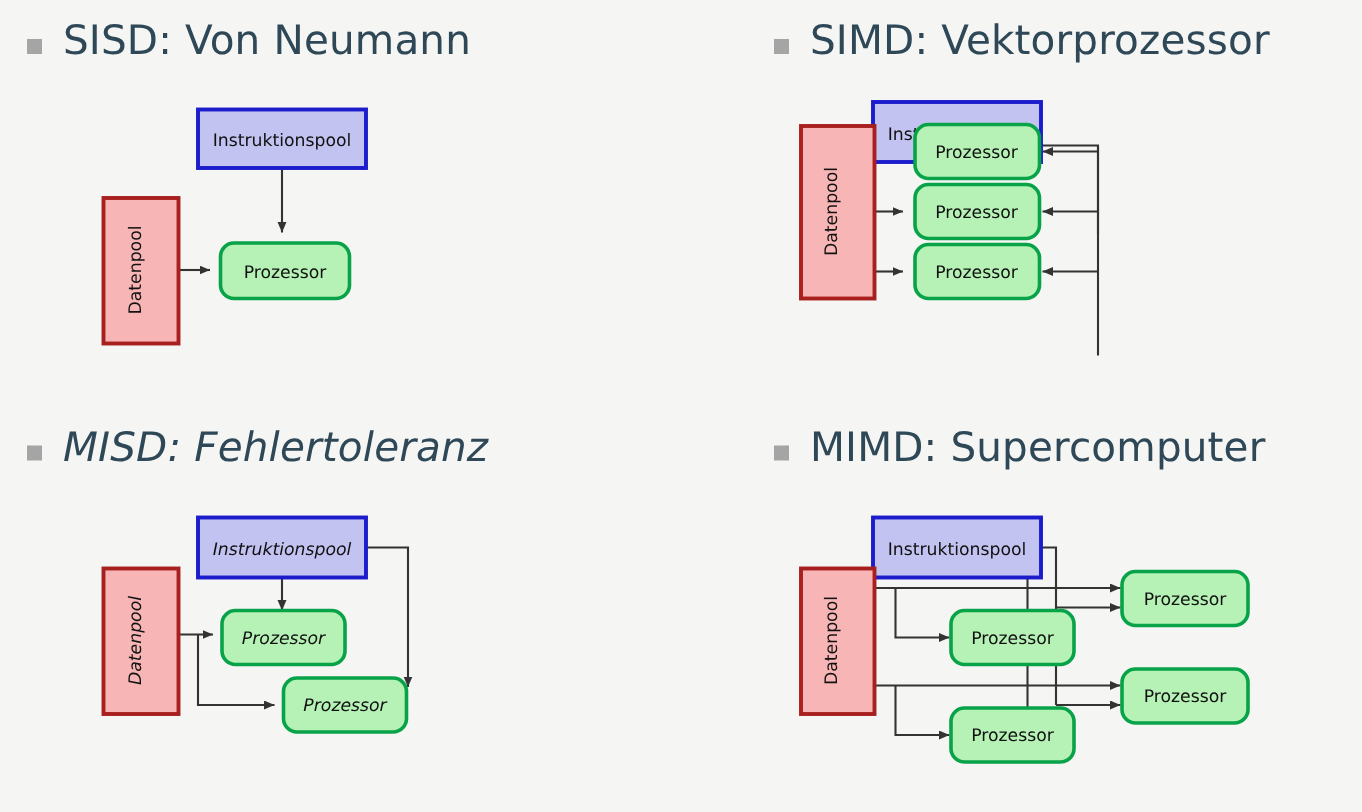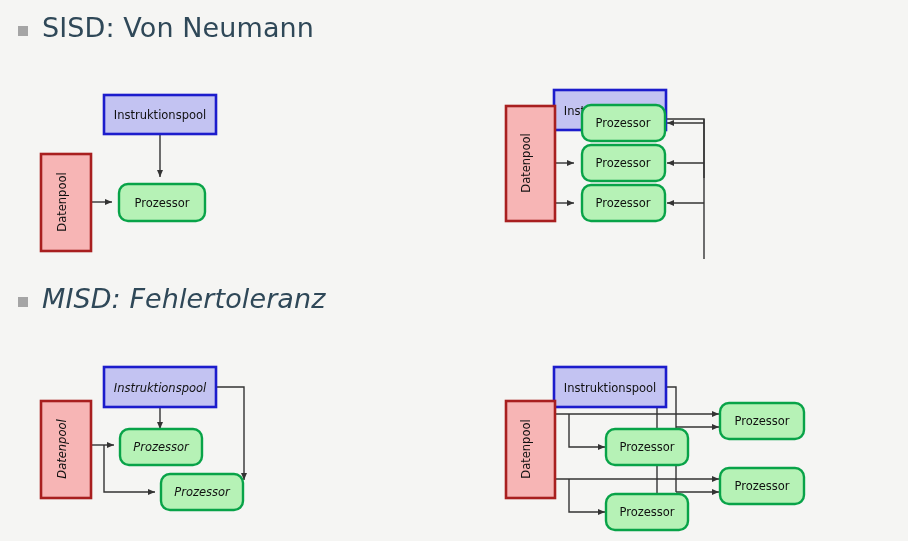--- a/index.html
+++ b/index.html
@@ -52,23 +52,24 @@
     font-size: 27px;
     font-weight: 400;
     color: #2f4858;
     letter-spacing: 0.1px;
     line-height: 1;
   }
 
   .diagram {
     position: absolute;
     left: 0;
-    top: 66px;
+    top: 44px;
     width: 454px;
     height: 214px;
+    padding-left: 28px;
   }
   .diagram svg { display: block; }
 
   .box-label {
     font-family: "DejaVu Sans", "Liberation Sans", sans-serif;
     font-size: 11.5px;
     fill: #111111;
   }
   .box-label-rot {
     font-family: "DejaVu Sans", "Liberation Sans", sans-serif;
@@ -110,20 +111,24 @@
 
         <g>
           <rect x="119" y="118" width="86" height="37" rx="9" ry="9" fill="#b6f2b6" stroke="#08a348" stroke-width="2.4"></rect>
           <text class="box-label" x="162" y="141" text-anchor="middle">Prozessor</text>
         </g>
       </svg>
     </div>
   </div>
 
   <div class="quadrant q-tr">
+    <div class="heading">
+      <span class="bullet-square"></span>
+      <span class="heading-text">SIMD: Vektorprozessor</span>
+    </div>
     <div class="diagram">
       <svg width="454" height="214" viewBox="0 0 454 214" xmlns="http://www.w3.org/2000/svg">
         <defs>
           <marker id="ah2" markerWidth="8" markerHeight="8" refX="7" refY="3" orient="auto" markerUnits="userSpaceOnUse">
             <path d="M0,0 L7,3 L0,6 z" fill="#333333"></path>
           </marker>
         </defs>
 
         <path d="M 210 53 L 250 53 L 250 112" fill="none" stroke="#333333" stroke-width="1.4"></path>
         <line x1="250" y1="53" x2="250" y2="193" stroke="#333333" stroke-width="1.4"></line>
@@ -198,20 +203,24 @@
         </g>
         <g>
           <rect x="161" y="137" width="82" height="36" rx="9" ry="9" fill="#b6f2b6" stroke="#08a348" stroke-width="2.4"></rect>
           <text class="box-label" x="202" y="159" text-anchor="middle">Prozessor</text>
         </g>
       </svg>
     </div>
   </div>
 
   <div class="quadrant q-br">
+    <div class="heading">
+      <span class="bullet-square"></span>
+      <span class="heading-text">MIMD: Supercomputer</span>
+    </div>
     <div class="diagram">
       <svg width="454" height="214" viewBox="0 0 454 214" xmlns="http://www.w3.org/2000/svg">
         <defs>
           <marker id="ah4" markerWidth="8" markerHeight="8" refX="7" refY="3" orient="auto" markerUnits="userSpaceOnUse">
             <path d="M0,0 L7,3 L0,6 z" fill="#333333"></path>
           </marker>
         </defs>
 
         <path d="M 203 64 L 203 166" fill="none" stroke="#333333" stroke-width="1.4"></path>
         <line x1="203" y1="101" x2="179" y2="101" stroke="#333333" stroke-width="1.4" marker-end="url(#ah4)"></line>

